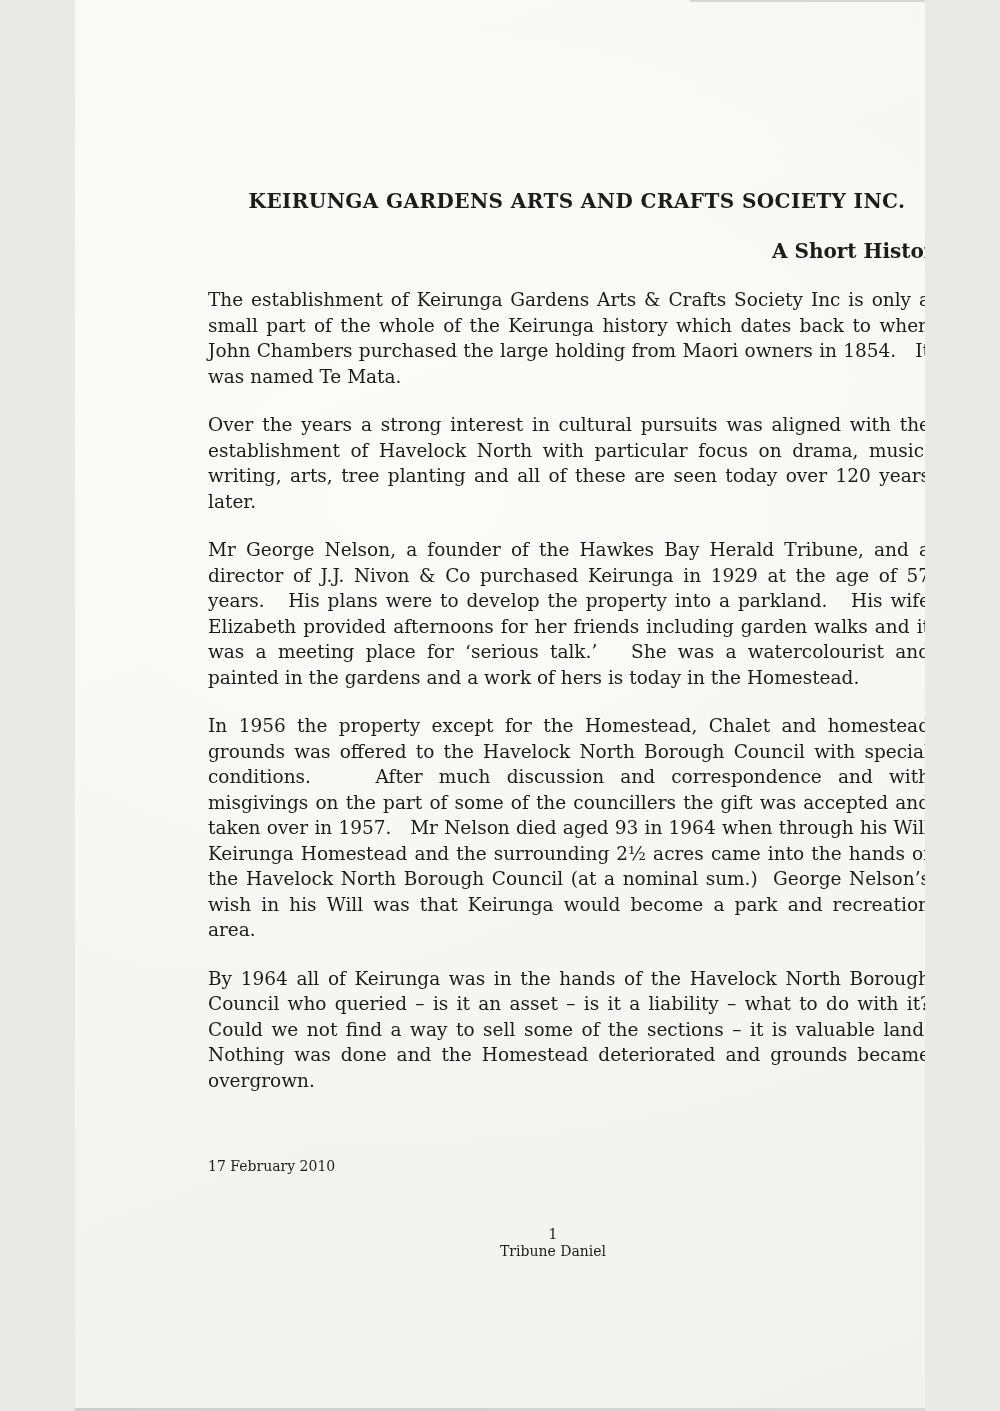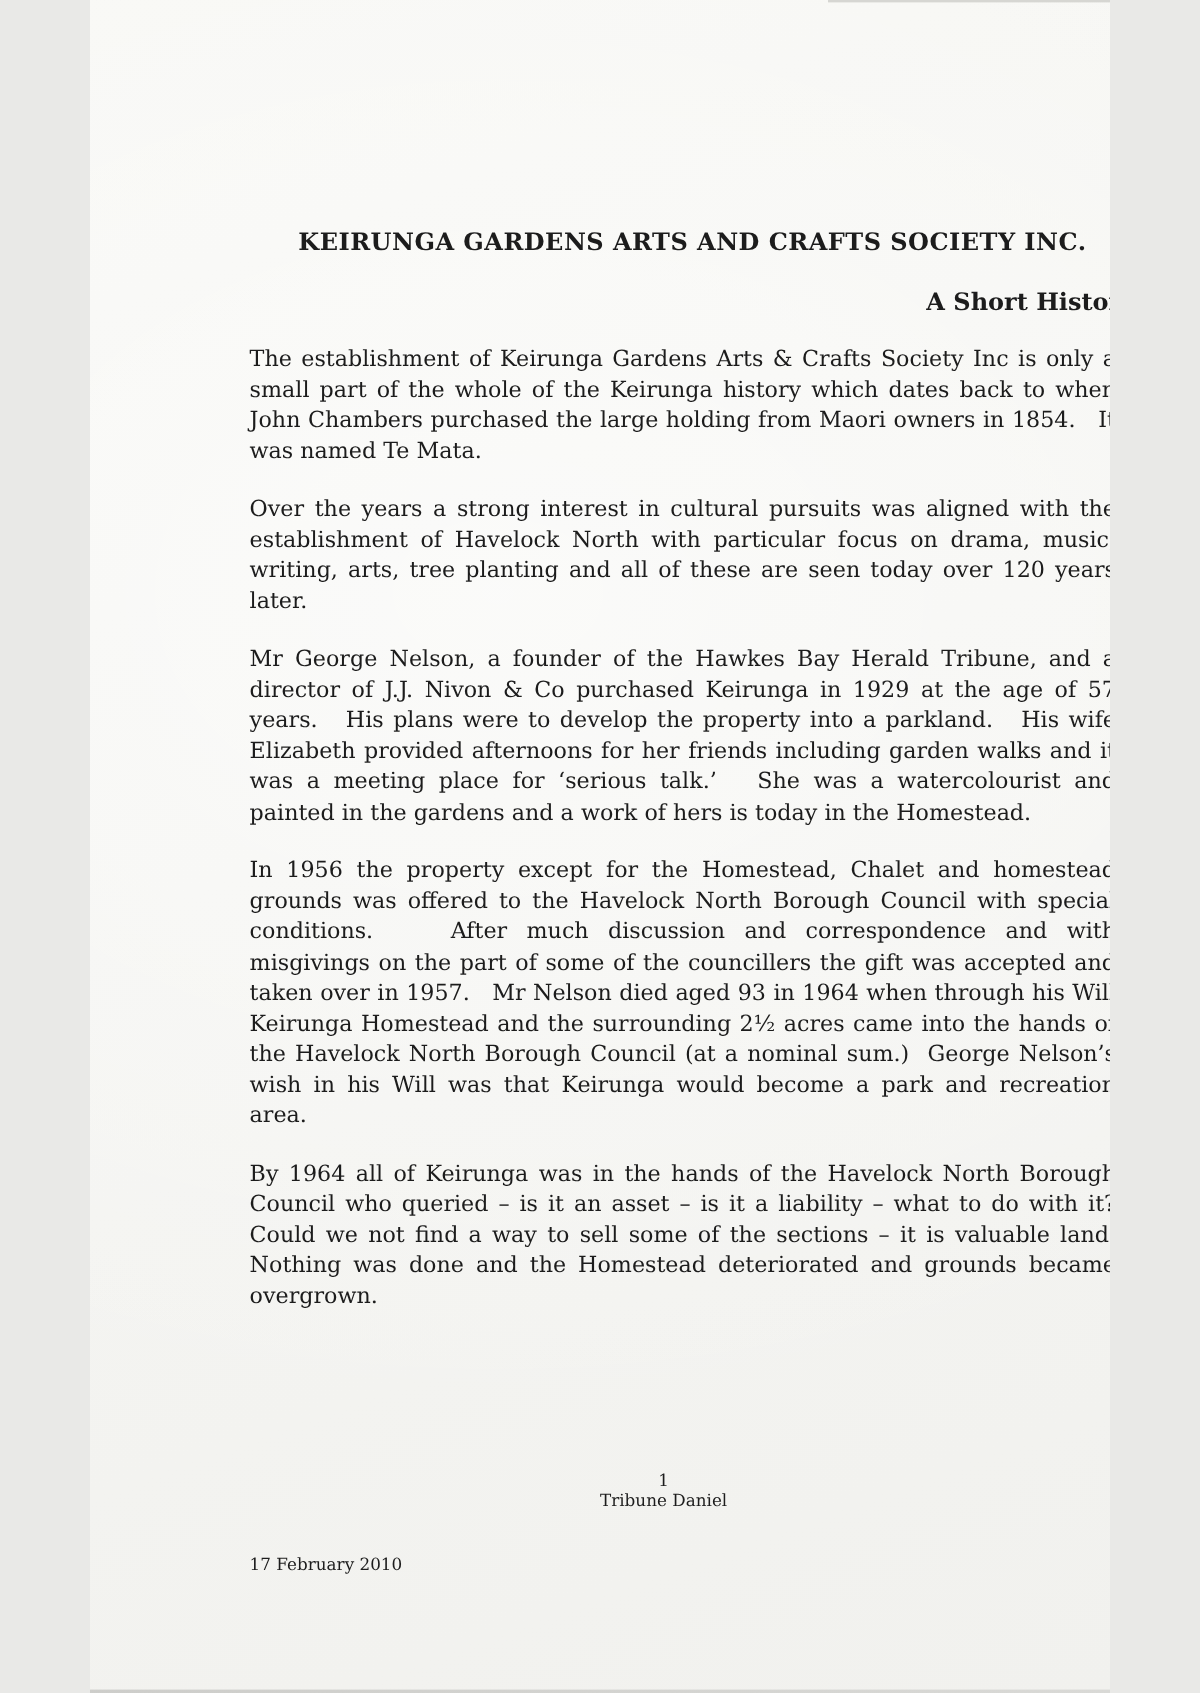--- a/index.html
+++ b/index.html
@@ -66,21 +66,21 @@
   .para {
     margin: 0 16px 23px 0;
     font-size: 18.5px;
     line-height: 25.5px;
     text-align: justify;
     white-space: pre-wrap;
   }
   .footer-date {
     position: absolute;
     left: 133px;
-    top: 1296px;
+    top: 1158px;
     font-size: 14px;
     line-height: 17px;
   }
   .footer-center {
     position: absolute;
     left: 133px;
     top: 1226px;
     width: 690px;
     text-align: center;
     font-size: 14px;

